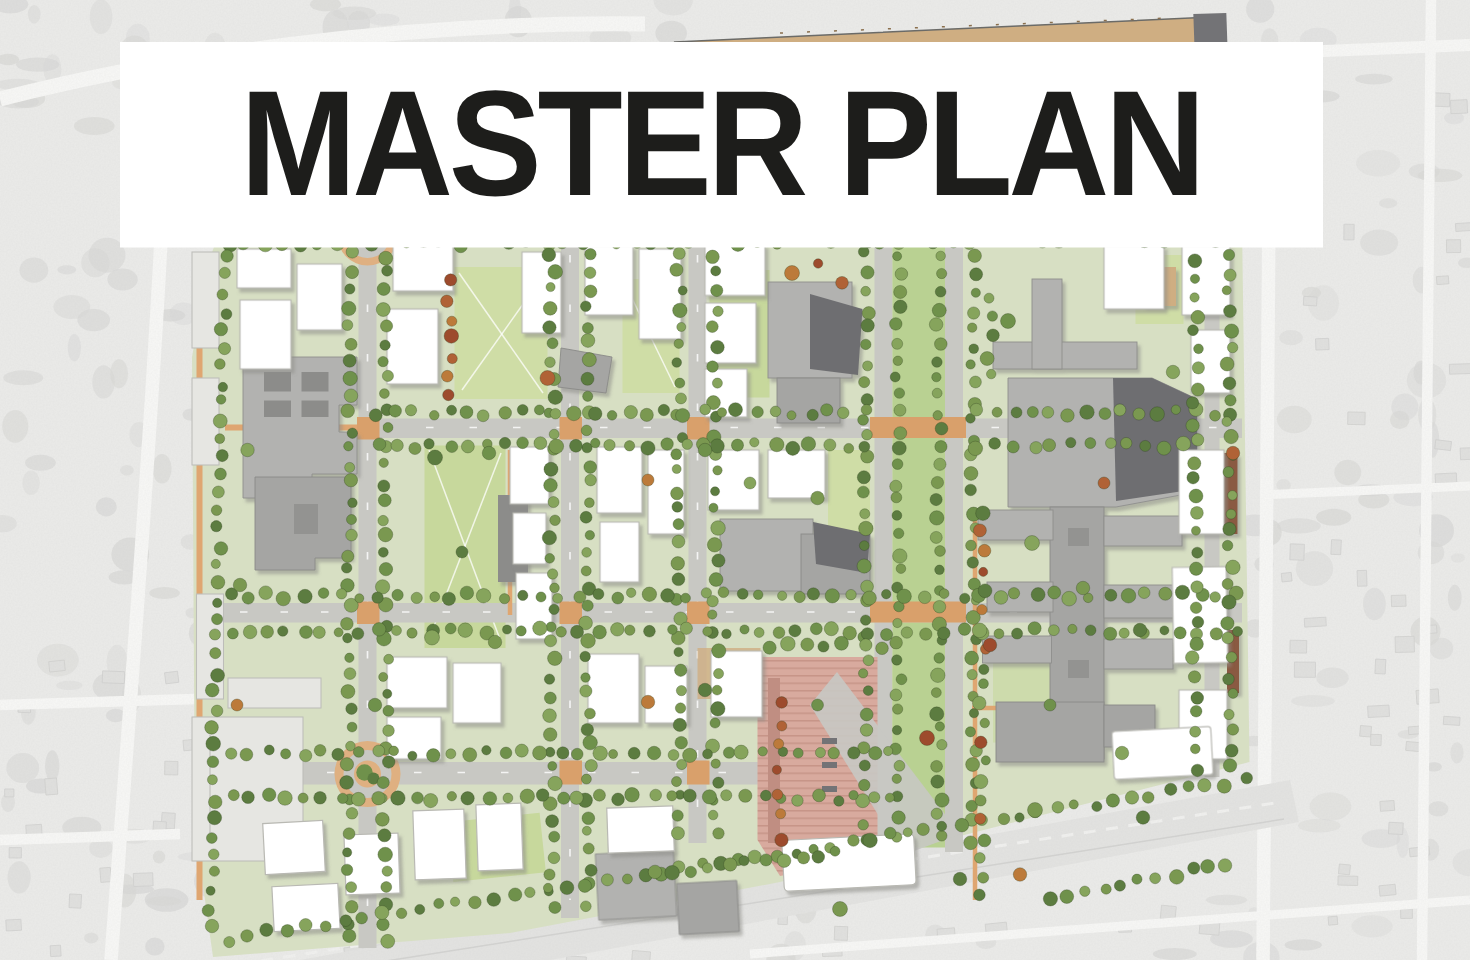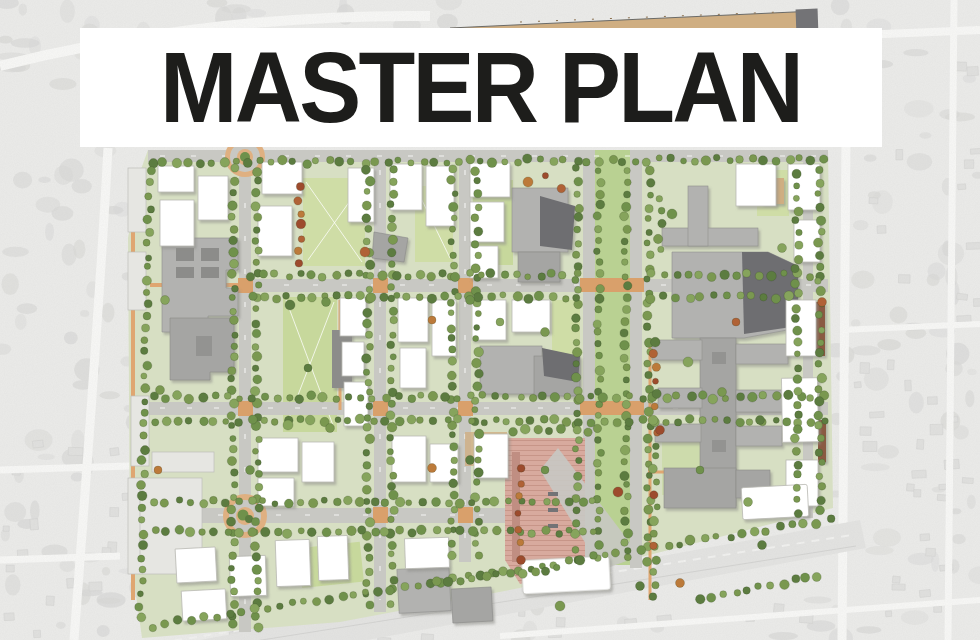--- a/index.html
+++ b/index.html
@@ -1,18 +1,18 @@
 <!DOCTYPE html>
 <html style="--banner-bg: #ffffff; --title-color: #1d1d1b; --aerial-base: #ebebe9; --aerial-road: #f8f8f6; --aerial-blob: #d7d7d5; --aerial-building: #e0e0de; --arterial: #e3e3e1; --plan-base: #d7dfc3; --lawn: #c7d89c; --lawn-light: #cfdda6; --median: #b9d192; --street-gray: #c8c8c3; --path-orange: #dfa671; --intersection: #d9a06b; --ring: #dfb081; --bld-white: #ffffff; --bld-stroke: #b9b9b3; --gray1: #b2b2b0; --gray2: #a5a5a3; --gray3: #939391; --gray-dark: #737376; --roof-dark: #6e6e71; --plaza: #d8aa9e; --plaza-dark: #c08e82; --tan: #cfae82; --brown: #8a5a43; --parking: #e6e6e2;"><head>
 <meta charset="utf-8">
 <style>
   html,body{margin:0;padding:0;background:#fff;}
   .stage{position:relative;width:980px;height:640px;overflow:hidden;font-family:"Liberation Sans",sans-serif;}
   .stage svg{position:absolute;left:0;top:0;}
-  .banner{position:absolute;left:80px;top:28px;width:802px;height:119px;background:var(--banner-bg,#fff);
+  .banner{position:absolute;left:80px;top:28px;width:802px;height:137px;background:var(--banner-bg,#fff);
           display:flex;align-items:center;justify-content:center;z-index:5;}
   .banner h1{margin:0;font-family:"Liberation Sans",sans-serif;font-weight:700;font-size:100px;
              letter-spacing:-3px;color:var(--title-color,#1d1d1b);transform:scaleX(.93);white-space:nowrap;}
   
   .aer-base{fill:var(--aerial-base,#ebebe9);} .aer-road{stroke:var(--aerial-road,#f8f8f6);fill:none;}
   .aer-blob{fill:var(--aerial-blob,#d8d8d6);} .aer-bld{fill:var(--aerial-building,#dfdfdd);}
   .arterial{fill:var(--arterial,#e3e3e1);}
   .plan{fill:var(--plan-base,#d7dfc3);}
   .lawn{fill:var(--lawn,#c7d89c);} .lawn2{fill:var(--lawn-light,#cfdda6);} .median{fill:var(--median,#b9d192);}
   .st{fill:var(--street-gray,#c8c8c3);}

